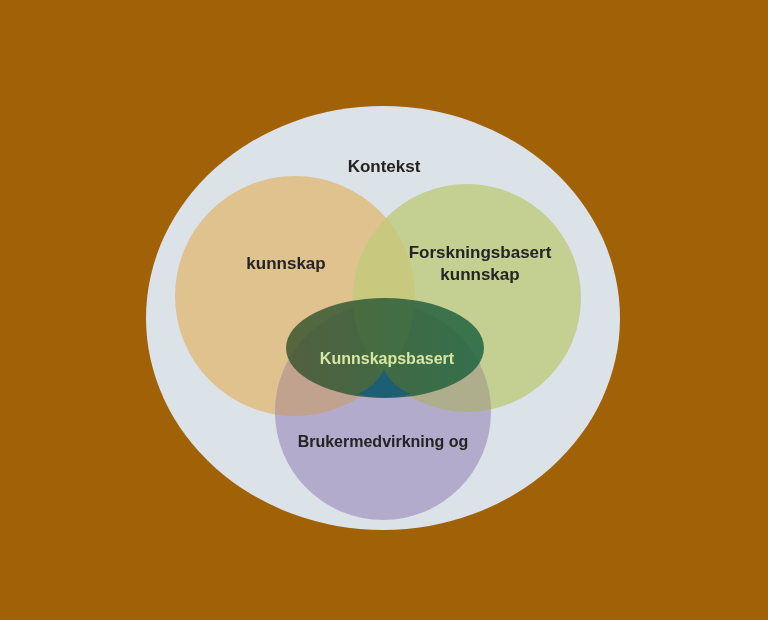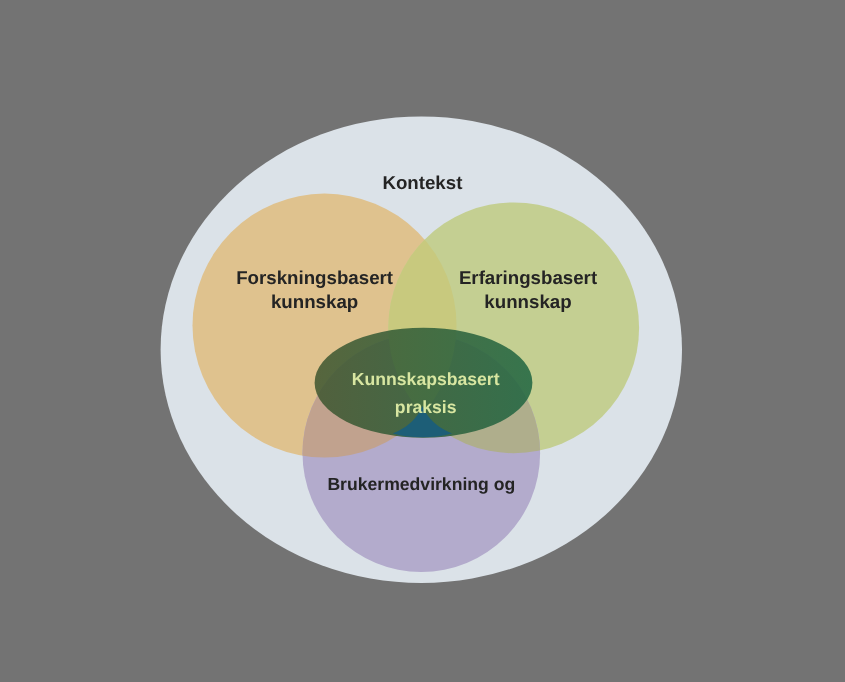--- a/index.html
+++ b/index.html
@@ -5,21 +5,21 @@
   html, body {
     margin: 0;
     padding: 0;
     background: #ffffff;
     font-family: "Liberation Sans", sans-serif;
   }
   .stage {
     position: relative;
     width: 768px;
     height: 620px;
-    background: #737373;
+    background: #a16207;
     overflow: hidden;
   }
   .stage svg {
     position: absolute;
     left: 0;
     top: 0;
   }
   .lbl {
     position: absolute;
     transform: translate(-50%, -50%);
@@ -67,31 +67,29 @@
     <ellipse cx="385" cy="348" rx="99" ry="50" fill="url(#gradCenter)" opacity="0.85"></ellipse>
 
     <path d="M 384 369 Q 377 386 357 394 Q 384 401 411 394 Q 391 386 384 369 Z" fill="#1D5E77"></path>
   </svg>
 
   <div class="lbl lbl-kontekst">
     <span>Kontekst</span>
   </div>
 
   <div class="lbl lbl-research">
-    <span>Forskningsbasert</span>
     <span>kunnskap</span>
   </div>
 
   <div class="lbl lbl-experience">
-    <span>Erfaringsbasert</span>
+    <span>Forskningsbasert</span>
     <span>kunnskap</span>
   </div>
 
   <div class="lbl lbl-user">
     <span>Brukermedvirkning og</span>
   </div>
 
   <div class="lbl lbl-center">
     <span>Kunnskapsbasert</span>
-    <span>praksis</span>
   </div>
 
 </div>
 
 </body></html>

